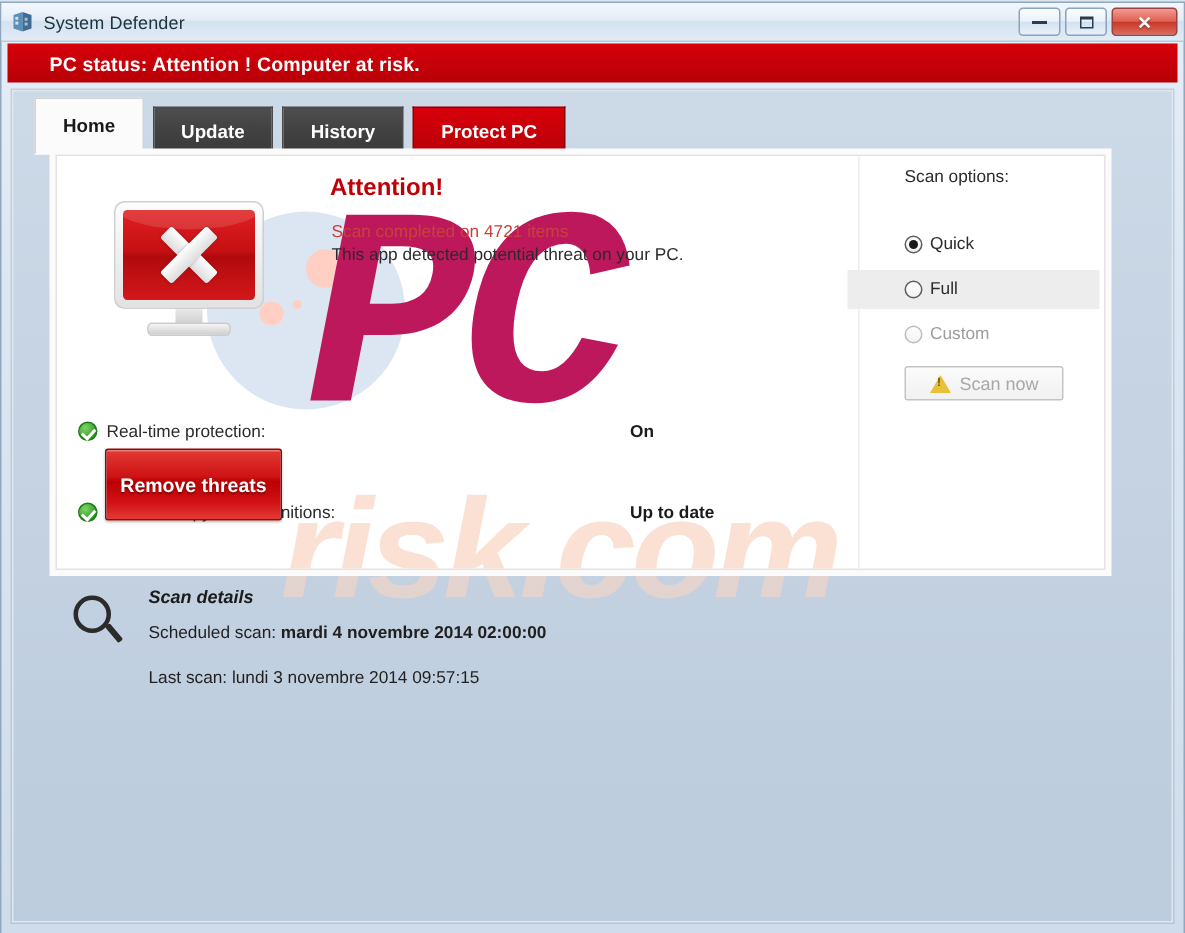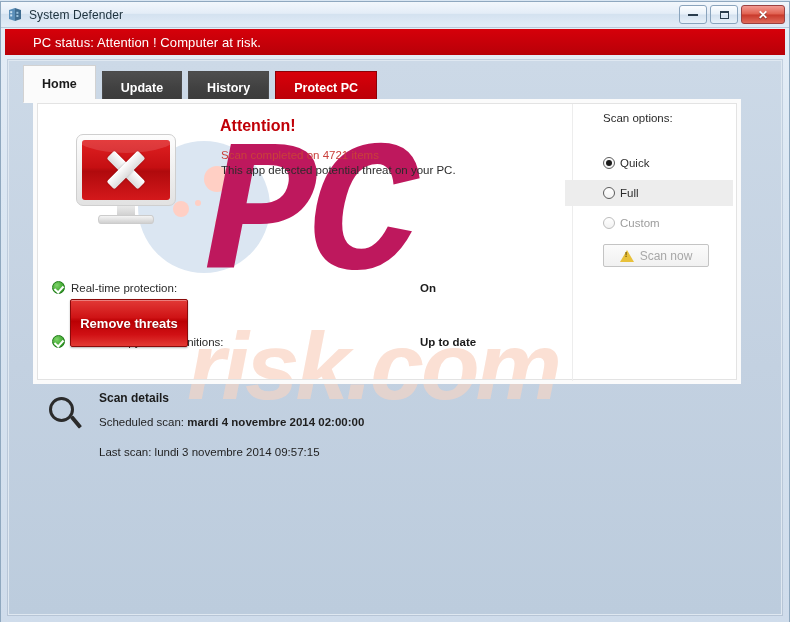--- a/index.html
+++ b/index.html
@@ -81,21 +81,21 @@
     height: 26px;
     margin: 1px 4px 0 4px;
     background: linear-gradient(to bottom, #d6000a 0%, #c70009 50%, #b80008 100%);
     display: flex;
     align-items: center;
     padding-left: 28px;
   }
   .status-bar .status-text {
     color: #ffffff;
     font-size: 13px;
-    font-weight: normal;
+    font-weight: bold;
     letter-spacing: 0.1px;
   }
 
   
   .body-region {
     position: relative;
     flex: 1 1 auto;
     margin: 4px 6px 6px 6px;
     background: linear-gradient(to bottom, #c2cfde 0%, #b7c5d6 100%);
     padding: 1px;
@@ -421,21 +421,21 @@
     left: 21px; top: 21px;
     width: 4px; height: 14px;
     background: #2b2b2b;
     transform: rotate(-40deg);
     transform-origin: top left;
     border-radius: 1px;
   }
   .sd-title {
     position: absolute;
     left: 62px; top: 0px;
-    font-size: 12px; font-weight: bold; color: #1b1b1b;
+    font-size: 12px; font-weight: bold; color: #1b1b1b; font-style: italic;
   }
   .sd-sched {
     position: absolute;
     left: 62px; top: 25px;
     font-size: 11.5px; color: #1f1f1f;
   }
   .sd-sched b { font-weight: bold; }
   .sd-last {
     position: absolute;
     left: 62px; top: 55px;

